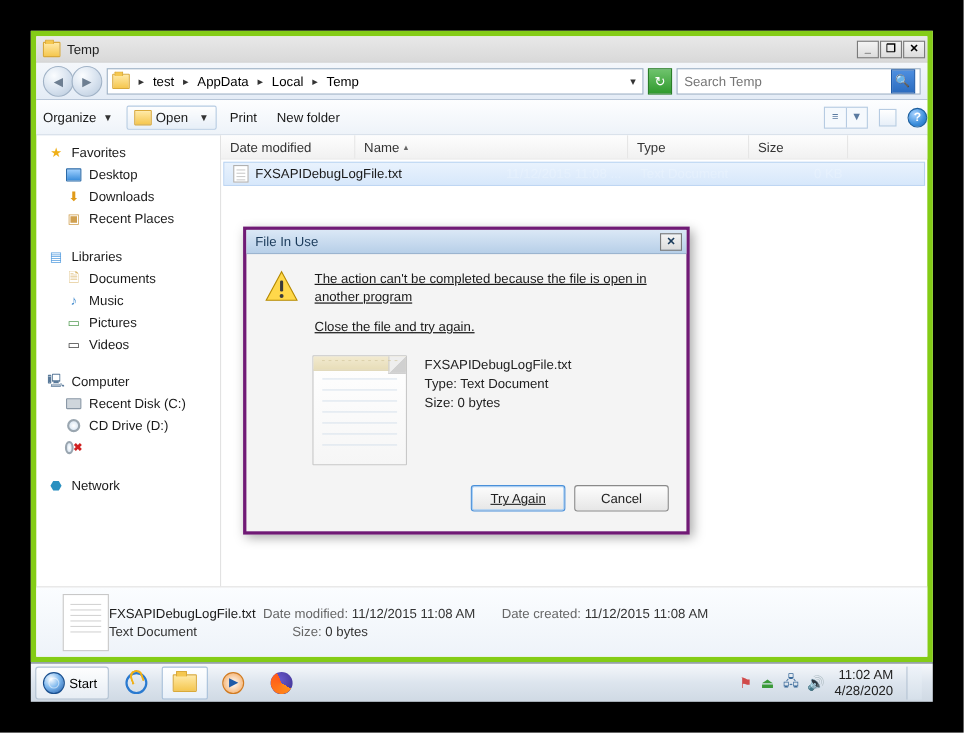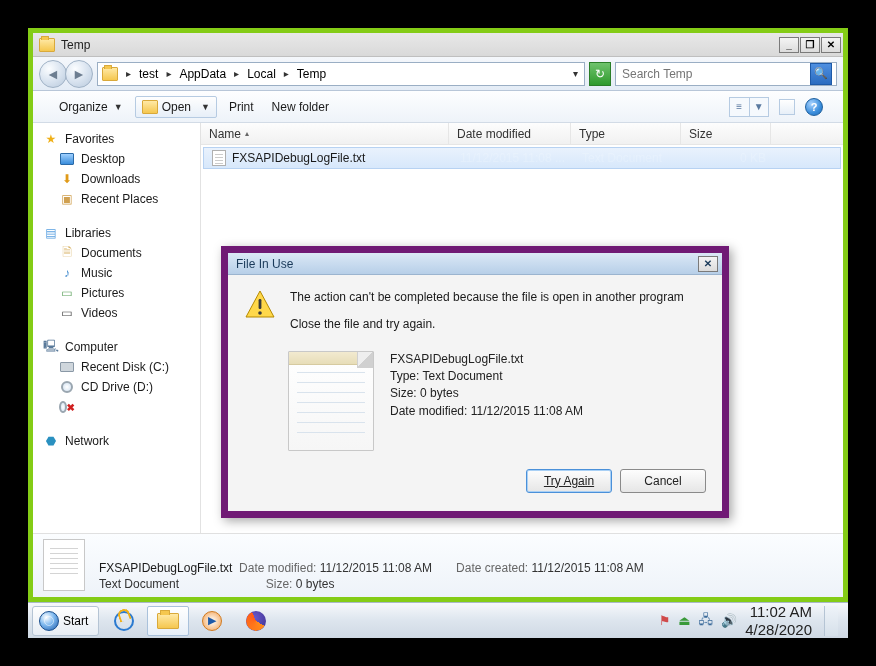--- a/index.html
+++ b/index.html
@@ -28,21 +28,21 @@
   .mini-folder::before{content:"";position:absolute;top:-3px;left:1px;width:6px;height:3px;background:#f5c74f;border:1px solid #d9a93a;border-bottom:none;border-radius:1px 1px 0 0;}
   .bc-sep { color:#333; font-size:10px; padding:0 2px; }
   .bc-seg { padding: 2px 2px; }
   .addr-drop { margin-left:auto; color:#333; font-size:10px; padding:0 4px; }
   .refreshbtn { width:22px; height:24px; background: linear-gradient(#6fc36d,#2f9a2d); border:1px solid #2a7e28; display:flex;align-items:center;justify-content:center; color:#fff; font-size:12px; }
   .searchbox { width: 222px; height:24px; background:#fff; border:1px solid #9aaec4; display:flex; align-items:center; padding:0 4px; }
   .searchbox input { border:none; outline:none; flex:1; font-size:12px; color:#888; background:transparent; }
   .searchbtn { width:22px; height:22px; background: linear-gradient(#4e8fe0,#2b6cc0); border:1px solid #1e5aa8; margin-left:2px; display:flex;align-items:center;justify-content:center; color:#fff; font-size:11px;}
 
   
-  .cmdrow { height: 32px; background: linear-gradient(#fdfeff,#eef3f9); border-bottom:1px solid #d2dbe6; display:flex; align-items:center; padding:0 20px; gap:6px; }
+  .cmdrow { height: 32px; background: linear-gradient(#fdfeff,#eef3f9); border-bottom:1px solid #d2dbe6; display:flex; align-items:center; padding:0 0; gap:6px; }
   .cmd { padding: 3px 6px; display:flex; align-items:center; gap:4px; color:#1a1a1a; }
   .cmd .glass { width:16px; height:14px; background: linear-gradient(#ffe9a6,#f5c74f); border:1px solid #d9a93a; border-radius:1px; position:relative;}
   .cmd .drop { font-size:9px; color:#333; margin-left:2px; }
   .cmd.open { border:1px solid #b6cbe2; background: linear-gradient(#fefefe,#e7eff8); border-radius:2px; }
   .cmdrow .right { margin-left:auto; display:flex; align-items:center; gap:10px; }
   .viewbtn { width:40px; height:20px; border:1px solid #b6cbe2; background:#f5f9fd; display:flex; }
   .viewbtn span{flex:1;display:flex;align-items:center;justify-content:center;font-size:10px;color:#5a7aa0;}
   .viewbtn span+span{border-left:1px solid #b6cbe2;}
   .panebtn { width:16px; height:16px; border:1px solid #b6cbe2; background:linear-gradient(#fff,#e7eff8); }
   .helpbtn { width:18px; height:18px; border-radius:50%; background: radial-gradient(circle at 35% 30%, #a9d3ff,#3a8ddb 60%,#1f6bb8); color:#fff; display:flex;align-items:center;justify-content:center; font-size:11px; font-weight:bold; border:1px solid #1d5f9e;}
@@ -82,46 +82,46 @@
   .filerow { height:22px; display:flex; align-items:center; background: linear-gradient(#e9f2fd,#d7e8fb); border:1px solid #b7d2f2; margin:2px 2px 0 2px;}
   .cell { padding:0 8px; font-size:12px; }
   .cell.name{width:248px; display:flex; align-items:center; gap:6px; color:#1a1a1a;}
   .cell.date{width:122px; color:#f6fbff; opacity:.25;}
   .cell.type{width:110px; color:#f6fbff; opacity:.25;}
   .cell.size{width:90px; color:#f6fbff; text-align:right; opacity:.25;}
   .txt-icon{width:14px;height:16px;background:#fff;border:1px solid #b0b0b0;position:relative;}
   .txt-icon::before{content:"";position:absolute;top:3px;left:2px;right:2px;height:1px;background:#ccc;box-shadow:0 3px 0 #ccc,0 6px 0 #ccc,0 9px 0 #ccc;}
 
   
-  .details { position:absolute; left:0; right:0; bottom:0; height:64px; border-top:1px solid #e0e0e0; background:linear-gradient(#fbfdff,#eef3f9); display:flex; align-items:flex-end; padding:6px 10px; gap:14px; }
+  .details { position:absolute; left:0; right:0; bottom:0; height:64px; border-top:1px solid #e0e0e0; background:linear-gradient(#fbfdff,#eef3f9); display:flex; align-items:center; padding:6px 24px; }
   .details .big-icon{width:42px;height:52px;background:#fff;border:1px solid #c8c8c8;position:relative;}
   .details .big-icon::before{content:"";position:absolute;top:8px;left:6px;right:6px;height:1px;background:#d4d4d4;box-shadow:0 5px 0 #d4d4d4,0 10px 0 #d4d4d4,0 15px 0 #d4d4d4,0 20px 0 #d4d4d4,0 25px 0 #d4d4d4;}
   .details .meta{display:grid;grid-template-columns:auto auto;column-gap:24px;row-gap:2px;font-size:12px;color:#333;}
   .details .label{color:#666;}
   .details .fname{font-size:12px;color:#1a1a1a;}
 
   
   .taskbar { position:absolute; left:0; right:0; bottom:0; height:36px; background: linear-gradient(#f6f8fb,#dde5ee 50%,#cfd9e4); border-top:1px solid #a9b8c8; display:flex; align-items:center; padding:0 4px; }
   .start { height:30px; padding: 0 10px 0 6px; display:flex; align-items:center; gap:4px; background:linear-gradient(#fefefe,#e7edf4); border:1px solid #b5c4d4; border-radius:3px; }
   .orb { width:20px;height:20px;border-radius:50%;background: radial-gradient(circle at 35% 30%,#fff,#7fb9ef 45%,#1e5aa8);border:1px solid #1a4f8e; position:relative;}
   .orb::after{content:"";position:absolute;inset:4px;border:1px solid rgba(255,255,255,.5);border-radius:50%;}
   .tb-icons{display:flex;gap:2px;margin-left:4px;}
   .tb-ic{width:42px;height:30px;display:flex;align-items:center;justify-content:center;border-radius:2px;}
   .tray{margin-left:auto;display:flex;align-items:center;gap:8px;padding-right:6px;}
   .tray-ic{font-size:13px;}
-  .clock{font-size:15px;text-align:right;line-height:1.2;color:#222;}
+  .clock{font-size:12px;text-align:right;line-height:1.2;color:#222;}
   .showdesk{width:14px;height:30px;border-left:1px solid #b5c4d4;background:linear-gradient(#eef3f9,#d6e0ea);margin-left:4px;}
 
   
-  .dialog { position:absolute; left:193px; top:178px; width:508px; background:#f4f4f4; border:7px solid #701a75; box-shadow: 3px 3px 10px rgba(0,0,0,.35); margin-top: 40px; }
+  .dialog { position:absolute; left:193px; top:178px; width:406px; background:#f4f4f4; border:3px solid #701a75; box-shadow: 3px 3px 10px rgba(0,0,0,.35); }
   .dlg-title { height:22px; background: linear-gradient(#dbe8f6,#b7cfe8); display:flex; align-items:center; padding:0 4px 0 8px; font-size:12px; color:#1a3a5a; border-bottom:1px solid #9bb4cf;}
   .dlg-title .spacer{flex:1;}
   .dlg-close{width:20px;height:16px;background:linear-gradient(#f4f4f4,#dcdcdc);border:1px solid #7a7a7a;display:flex;align-items:center;justify-content:center;font-size:10px;font-weight:bold;}
   .dlg-body{padding:14px 16px 8px 16px;}
-  .dlg-row1{display:flex;gap:14px;align-items:flex-start;}
+  .dlg-row1{display:flex;gap:14px;align-items:flex-start;text-decoration:underline;}
   .warn{width:32px;height:32px;flex-shrink:0;}
   .warn svg{width:32px;height:32px;}
   .dlg-text1{font-size:12px;color:#1a1a1a;line-height:1.4;}
   .dlg-text1 p{margin:0 0 10px 0;}
   .dlg-file{display:flex;gap:16px;margin:8px 0 14px 44px;}
   .notepad-ic{width:86px;height:100px;background:linear-gradient(#fff,#f6f6f6);border:1px solid #c8c8c8;position:relative;border-radius:1px;}
   .notepad-ic::before{content:"";position:absolute;top:0;left:0;right:0;height:12px;background:linear-gradient(#f2ead0,#e7ddb8);border-bottom:1px solid #d6caa0;}
   .notepad-ic::after{content:"";position:absolute;top:3px;left:6px;right:6px;height:2px;background-image:radial-gradient(#cfc398 1px,transparent 1px);background-size:6px 2px;}
   .notepad-lines{position:absolute;top:20px;left:8px;right:8px;height:1px;background:#d9e3ed;box-shadow:0 10px 0 #d9e3ed,0 20px 0 #d9e3ed,0 30px 0 #d9e3ed,0 40px 0 #d9e3ed,0 50px 0 #d9e3ed,0 60px 0 #d9e3ed;}
   .notepad-fold{position:absolute;top:0;right:0;width:16px;height:16px;background:linear-gradient(135deg,#eee 49%,#d0d0d0 50%);border-left:1px solid #d0d0d0;border-bottom:1px solid #d0d0d0;}
@@ -277,26 +277,26 @@
         <div class="nav-group">
           <div class="nav-head">
               <span class="ic ic-net">⬣</span>
               <span>Network</span>
             </div>
         </div>
       </div>
 
       <div class="listpane">
         <div class="colheaders">
+          <div class="colh date">
+              <span>Date modified</span>
+            </div>
           <div class="colh name">
               <span>Name</span>
               <span class="sort-ind">▴</span>
-            </div>
-          <div class="colh date">
-              <span>Date modified</span>
             </div>
           <div class="colh type">
               <span>Type</span>
             </div>
           <div class="colh size">
               <span>Size</span>
             </div>
         </div>
         <div class="filerow">
           <div class="cell name">
@@ -344,21 +344,20 @@
       </div>
       <div class="dlg-file">
         <div class="notepad-ic">
           <div class="notepad-lines"></div>
           <div class="notepad-fold"></div>
         </div>
         <div class="dlg-fileinfo">
           <div>FXSAPIDebugLogFile.txt</div>
           <div>Type: Text Document</div>
           <div>Size: 0 bytes</div>
-          <div>Date modified: 11/12/2015 11:08 AM</div>
         </div>
       </div>
       <div class="dlg-btns">
         <div class="btn focus">Try Again</div>
         <div class="btn">Cancel</div>
       </div>
     </div>
   </div>
 
   <div class="taskbar">

